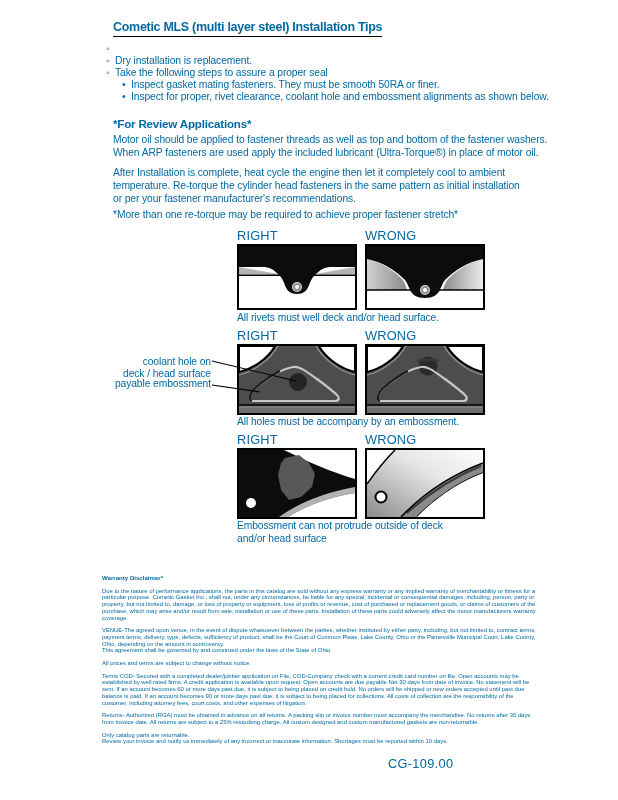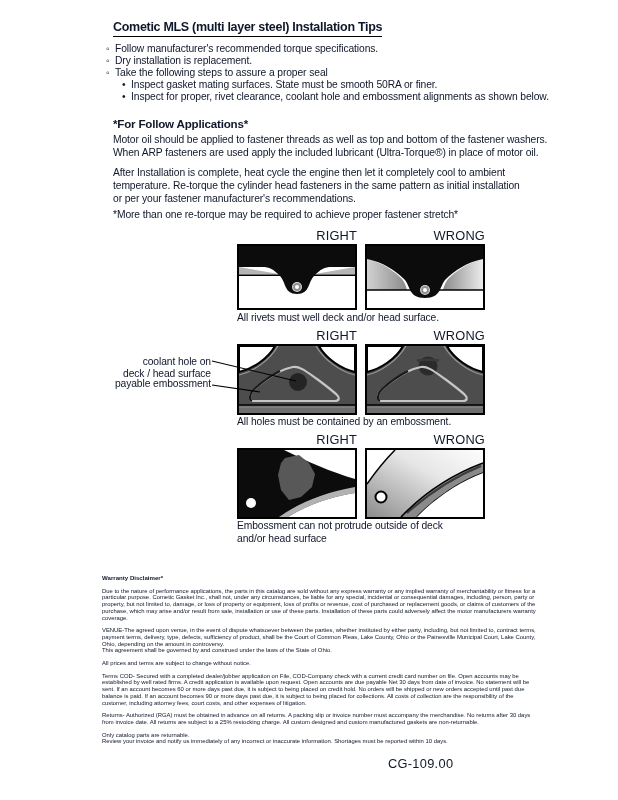--- a/index.html
+++ b/index.html
@@ -1,37 +1,37 @@
 <!DOCTYPE html>
 <html><head>
 <meta charset="utf-8">
 <style>
   html,body { margin:0; padding:0; background:#e8e8e8; }
   .page {
     position:relative; width:618px; height:800px; background:#ffffff;
-    font-family:"Liberation Sans","DejaVu Sans",sans-serif; color:#0f172a;
+    font-family:"Liberation Sans","DejaVu Sans",sans-serif; color:#0369a1;
     overflow:hidden; margin:0 auto;
   }
   .abs { position:absolute; }
 
   .title {
     left:113px; top:20px; font-size:12.5px; font-weight:bold; letter-spacing:-0.3px;
     border-bottom:1.6px solid #000; padding-bottom:2px;
   }
 
   .bullets { left:106px; top:43px; font-size:10.3px; line-height:11.9px; letter-spacing:-0.1px; }
   .b-row { display:flex; }
   .b-marker { width:9px; flex:0 0 9px; }
   .b-sub { margin-left:16px; }
 
   .h2 { left:113px; top:117px; font-size:11.6px; font-weight:bold; letter-spacing:-0.2px; }
   .para { left:113px; width:490px; font-size:10.3px; line-height:13.2px; letter-spacing:-0.1px; white-space:pre-line; }
   #p1 { top:133px; } #p2 { top:166px; } #note { top:208px; }
 
-  .dlabel { width:120px; text-align:right; font-size:12.8px; letter-spacing:0.2px; }
+  .dlabel { width:120px; text-align:left; font-size:12.8px; letter-spacing:0.2px; }
   .box { border:2px solid #000; background:#fff; line-height:0; }
   .box svg { display:block; }
 
   .caption { font-size:10.3px; letter-spacing:-0.1px; white-space:pre-line; line-height:12.5px; }
 
   .side { font-size:10.3px; text-align:right; width:116px; line-height:11.6px; letter-spacing:-0.1px; white-space:pre-line; }
 
   .warranty { left:102px; top:575px; width:434px; font-size:5.9px; line-height:6.7px; letter-spacing:0; }
   .w-h { font-weight:bold; margin-bottom:6px; font-size:6.1px; }
   .w-p { margin-bottom:6px; }
@@ -42,41 +42,40 @@
 </head>
 <body>
 
 <div class="page">
 
   <div class="abs title">Cometic MLS (multi layer steel) Installation Tips</div>
 
   <div class="abs bullets">
     <div class="b-row">
       <span class="b-marker">◦</span>
-      <span>Follow manufacturer's recommended torque specifications.</span>
     </div>
     <div class="b-row">
       <span class="b-marker">◦</span>
       <span>Dry installation is replacement.</span>
     </div>
     <div class="b-row">
       <span class="b-marker">◦</span>
       <span>Take the following steps to assure a proper seal</span>
     </div>
     <div class="b-row b-sub">
       <span class="b-marker">•</span>
-      <span>Inspect gasket mating surfaces.  State must be smooth 50RA or finer.</span>
+      <span>Inspect gasket mating fasteners.  They must be smooth 50RA or finer.</span>
     </div>
     <div class="b-row b-sub">
       <span class="b-marker">•</span>
       <span>Inspect for proper, rivet clearance, coolant hole and embossment alignments as shown below.</span>
     </div>
   </div>
 
-  <div class="abs h2">*For Follow Applications*</div>
+  <div class="abs h2">*For Review Applications*</div>
   <div class="abs para" id="p1">Motor oil should be applied to fastener threads as well as top and bottom of the fastener washers.
 When ARP fasteners are used apply the included lubricant (Ultra-Torque®) in place of motor oil.</div>
   <div class="abs para" id="p2">After Installation is complete, heat cycle the engine then let it completely cool to ambient
 temperature. Re-torque the cylinder head fasteners in the same pattern as initial installation
 or per your fastener manufacturer's recommendations.</div>
   <div class="abs para" id="note">*More than one re-torque may be required to achieve proper fastener stretch*</div>
 
   <div class="abs dlabel" style="left:237px;top:228px;">RIGHT</div>
   <div class="abs dlabel" style="left:365px;top:228px;">WRONG</div>
 
@@ -151,21 +150,21 @@
       <circle cx="61" cy="20" r="9.5" fill="#2b2b2b"></circle>
       <path d="M50,14.5 C57,13.5 65,13.5 72,14.5" fill="none" stroke="#3a3a3a" stroke-width="2.4"></path>
       <path d="M0,0 H36 C29,13 13,23 0,26 Z" fill="#ffffff" stroke="#000" stroke-width="2"></path>
       <path d="M39,0 C31,14 14,26 0,29" fill="none" stroke="#9a9a9a" stroke-width="1.2"></path>
       <path d="M116,0 H80 C87,13 103,23 116,26 Z" fill="#ffffff" stroke="#000" stroke-width="2"></path>
       <path d="M77,0 C85,14 102,26 116,29" fill="none" stroke="#9a9a9a" stroke-width="1.2"></path>
       <path d="M13,55 C10,54 10,48 15,43 C26,34 42,23 54,21 C61,20 68,26 78,33 C86,39 94,45 98,49 C101,52 100,55 96,55 Z" fill="none" stroke="#c6c6c6" stroke-width="2.2"></path>
       <path d="M13,55 C10,54 10,48 15,43 C23,36 33,29 41,25" fill="none" stroke="#191919" stroke-width="2.2"></path>
     </svg>
   </div>
-  <div class="abs caption" style="left:237px;top:416px;">All holes must be contained by an embossment.</div>
+  <div class="abs caption" style="left:237px;top:416px;">All holes must be accompany by an embossment.</div>
 
   <svg class="abs" style="left:205px;top:350px;" width="100" height="50" viewBox="0 0 100 50">
     <line x1="7" y1="11" x2="91" y2="31" stroke="#000" stroke-width="1.1"></line>
     <line x1="7" y1="35" x2="55" y2="42" stroke="#000" stroke-width="1.1"></line>
   </svg>
 
   <div class="abs dlabel" style="left:237px;top:432px;">RIGHT</div>
   <div class="abs dlabel" style="left:365px;top:432px;">WRONG</div>
 
   <div class="abs box" style="left:237px;top:448px;">

